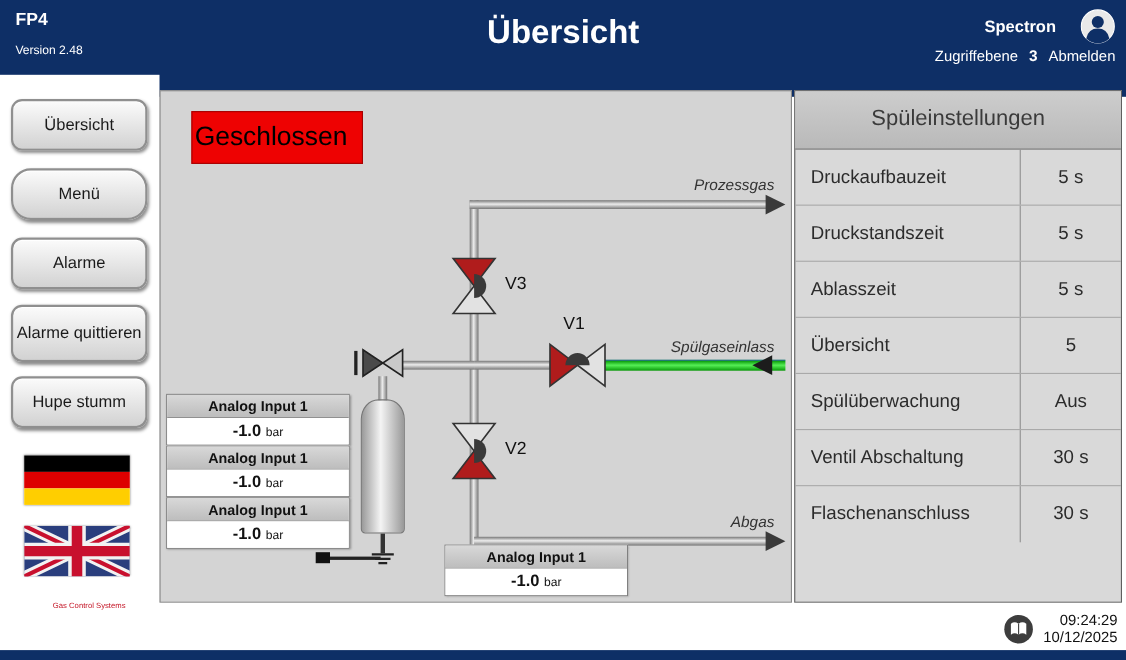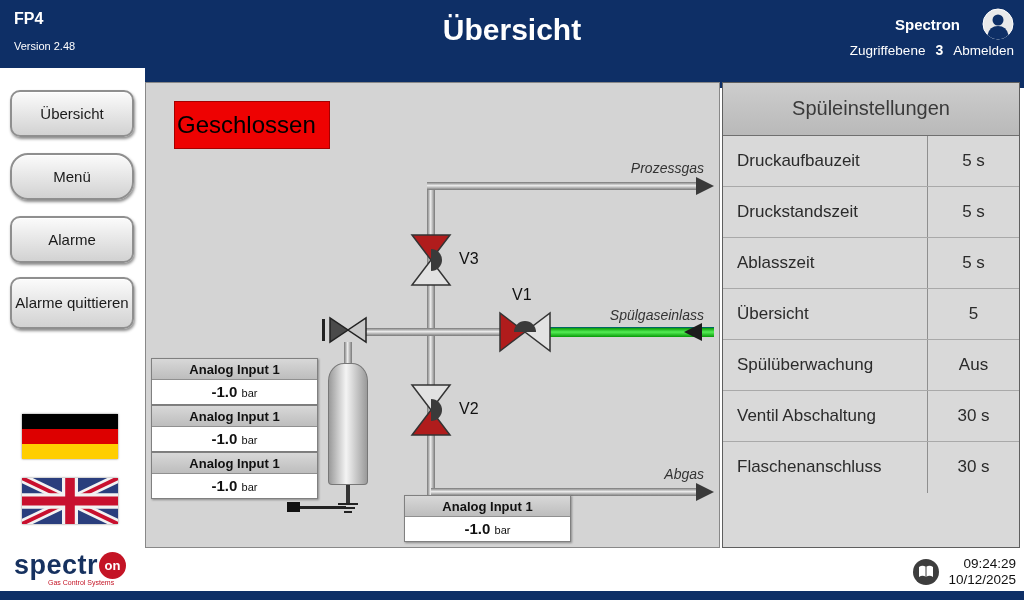--- a/index.html
+++ b/index.html
@@ -153,20 +153,21 @@
         <span class="tb-logout">Abmelden</span>
       </div>
     </div>
   </div>
 
   <div class="sidebar">
     <div class="side-btn" style="top:22px;">Übersicht</div>
     <div class="side-btn" style="top:85px;border-radius:18px;">Menü</div>
     <div class="side-btn" style="top:148px;">Alarme</div>
     <div class="side-btn" style="top:209px; height:52px;">Alarme quittieren</div>
+    <div class="side-btn" style="top:274px;">Hupe stumm</div>
 
     <div class="flag flag-de">
       <div style="background:#000;"></div>
       <div style="background:#dd0000;"></div>
       <div style="background:#ffce00;"></div>
     </div>
     <div class="flag flag-uk">
       <svg viewBox="0 0 60 30" width="96" height="46" preserveAspectRatio="none">
         <rect width="60" height="30" fill="#2a3e7d"></rect>
         <path d="M0,0 L60,30 M60,0 L0,30" stroke="#f2f2f2" stroke-width="6"></path>
@@ -303,24 +304,20 @@
       <div class="row-value">30 s</div>
     </div>
     <div class="panel-row" style="border-bottom:none;">
       <div class="row-label">Flaschenanschluss</div>
       <div class="row-value">30 s</div>
     </div>
   </div>
 
   <div class="footer">
     <div class="logo">
-      <div class="logo-row">
-        <span class="logo-main">spectr</span>
-        <span class="logo-on">on</span>
-      </div>
       <div class="logo-sub">Gas Control Systems</div>
     </div>
     <div class="book-icon">
       <svg width="28" height="28" viewBox="0 0 28 28">
         <circle cx="14" cy="14" r="13" fill="#3d3d3d"></circle>
         <path d="M7 9 q3.5 -2.5 7 0 q3.5 -2.5 7 0 v10 q-3.5 -2.5 -7 0 q-3.5 -2.5 -7 0 z" fill="#ffffff"></path>
         <line x1="14" y1="9" x2="14" y2="19" stroke="#3d3d3d" stroke-width="1"></line>
       </svg>
     </div>
     <div class="clock">

